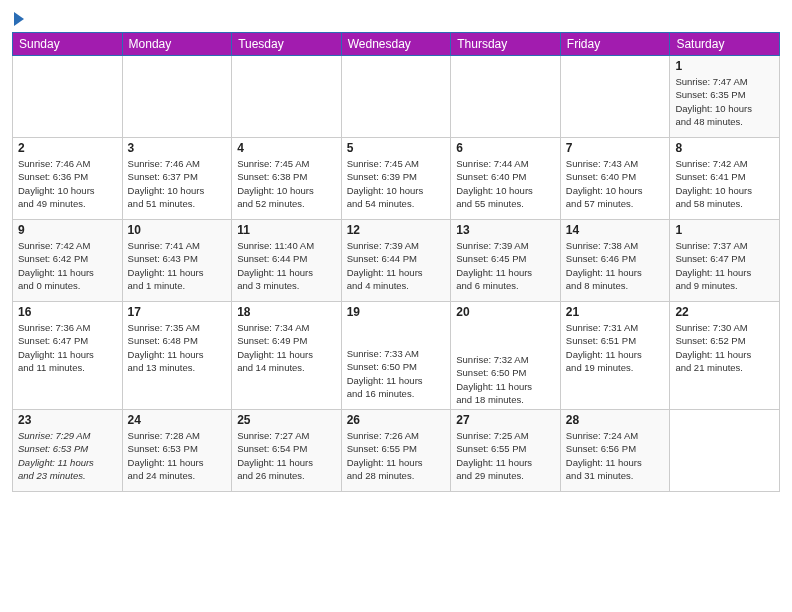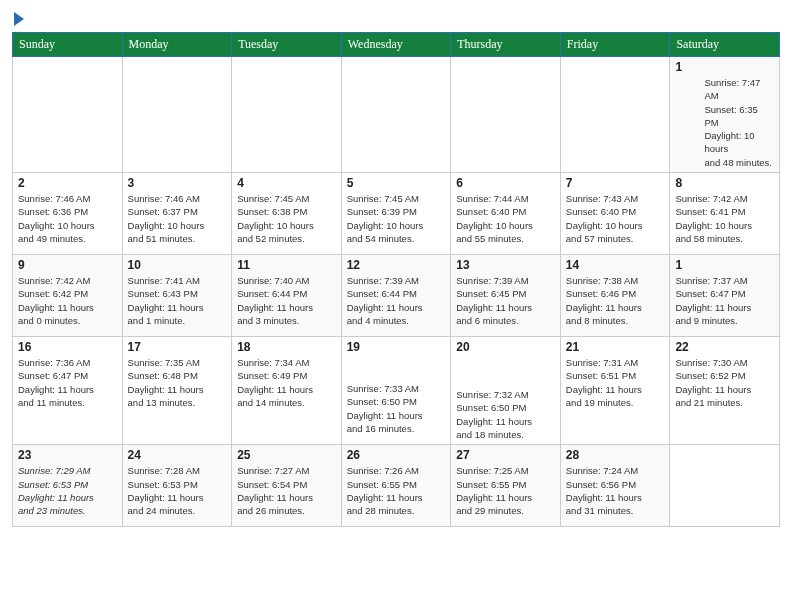--- a/index.html
+++ b/index.html
@@ -62,28 +62,27 @@
     }
     .location {
       font-size: 14px;
       color: #555;
     }
     .calendar {
       width: 100%;
       border-collapse: collapse;
     }
     .calendar th {
-      background-color: #15803d;
+      background-color: #a21caf;
       color: white;
       text-align: left;
       padding: 4px 6px;
       font-size: 12px;
       font-weight: normal;
       border: 1px solid #2a6db5;
-      font-family: Liberation Serif, serif;
     }
     .calendar td {
       border: 1px solid #ccc;
       vertical-align: top;
       padding: 3px 5px;
       width: calc(100% / 7);
       height: 82px;
       background: #fff;
     }
     .calendar tr:nth-child(odd) td {
@@ -141,21 +140,21 @@
     <tbody id="calendar-body">
     <tr>
           <td class="empty-cell"></td>
           <td class="empty-cell"></td>
           <td class="empty-cell"></td>
           <td class="empty-cell"></td>
           <td class="empty-cell"></td>
           <td class="empty-cell"></td>
           <td>
             <span class="day-number">1</span>
-            <div class="day-info" style="white-space: pre-line; margin-left: 29px;">Sunrise: 7:47 AM
+            <div class="day-info" style="white-space: pre-line;">Sunrise: 7:47 AM
 Sunset: 6:35 PM
 Daylight: 10 hours
 and 48 minutes.</div>
           </td>
         </tr>
         <tr>
           <td>
             <span class="day-number">2</span>
             <div class="day-info" style="white-space: pre-line;">Sunrise: 7:46 AM
 Sunset: 6:36 PM
@@ -215,21 +214,21 @@
           </td>
           <td>
             <span class="day-number">10</span>
             <div class="day-info" style="white-space: pre-line;">Sunrise: 7:41 AM
 Sunset: 6:43 PM
 Daylight: 11 hours
 and 1 minute.</div>
           </td>
           <td>
             <span class="day-number">11</span>
-            <div class="day-info" style="white-space: pre-line;">Sunrise: 7:40 AM
+            <div class="day-info" style="white-space: pre-line;">Sunrise: 11:40 AM
 Sunset: 6:44 PM
 Daylight: 11 hours
 and 3 minutes.</div>
           </td>
           <td>
             <span class="day-number">12</span>
             <div class="day-info" style="white-space: pre-line;">Sunrise: 7:39 AM
 Sunset: 6:44 PM
 Daylight: 11 hours
 and 4 minutes.</div>

